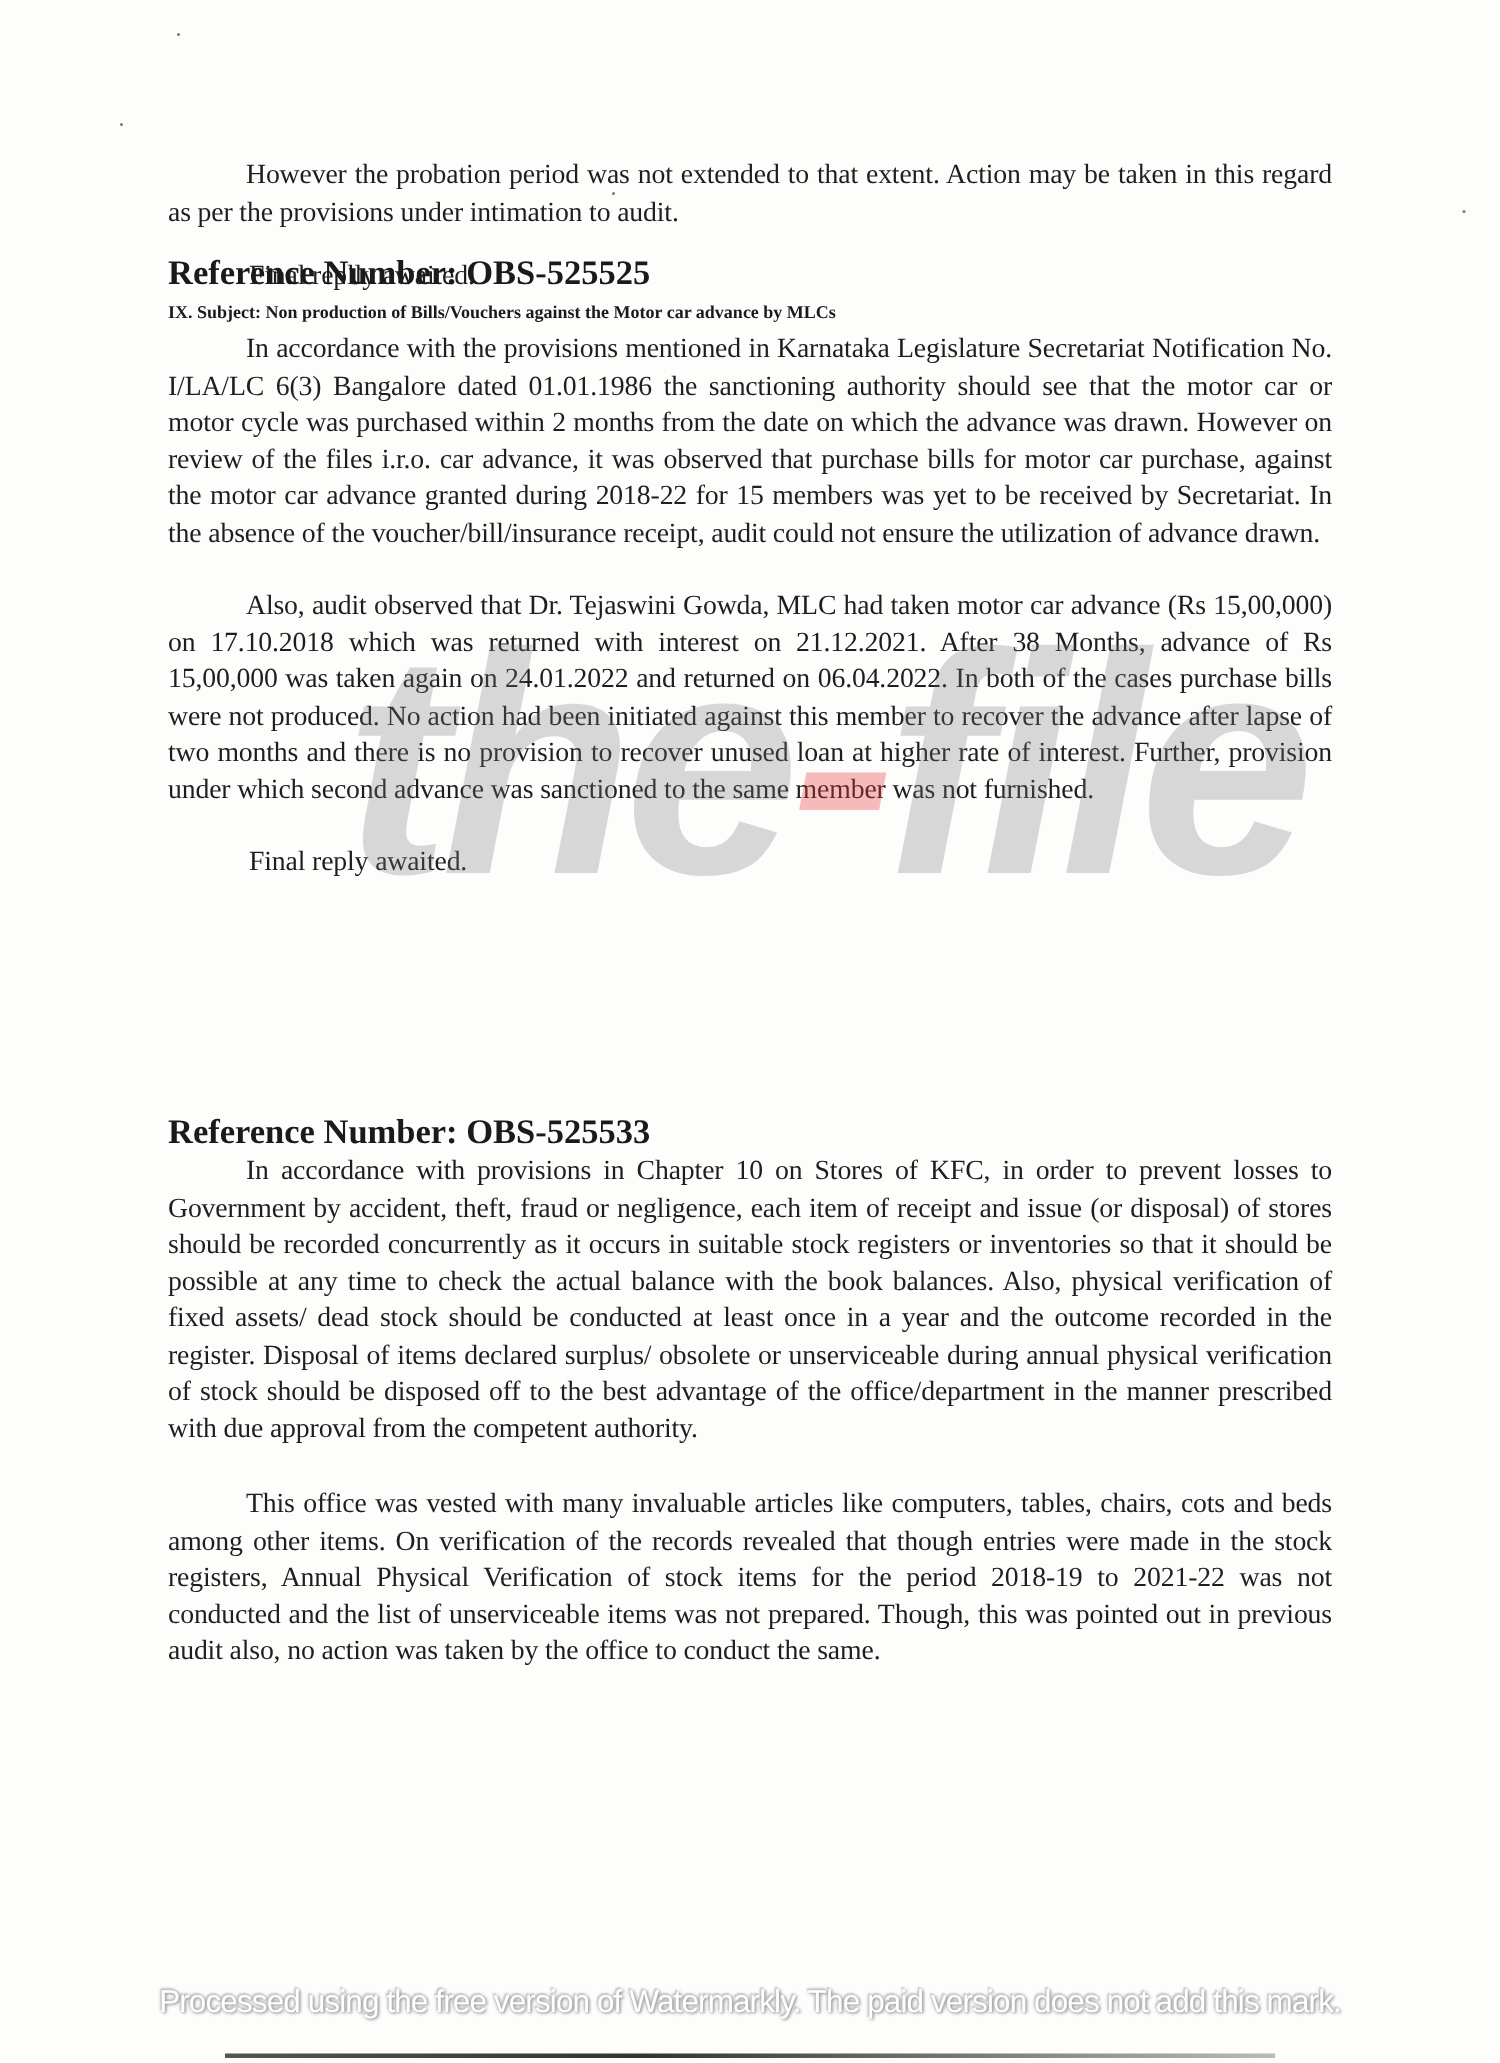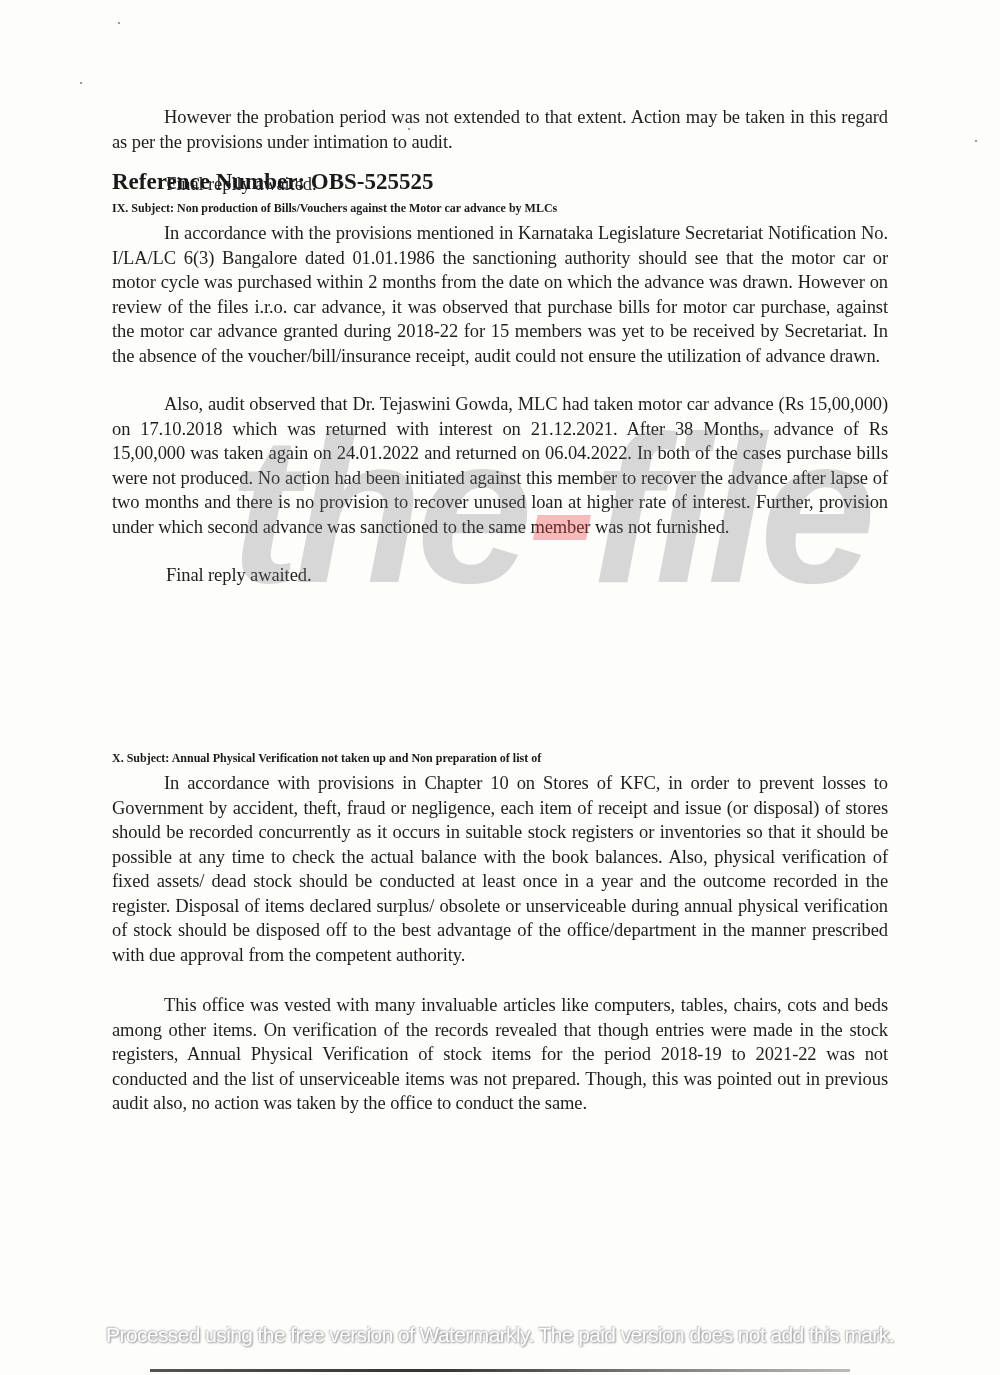--- a/index.html
+++ b/index.html
@@ -73,22 +73,22 @@
       <span>IX. Subject: Non production of Bills/Vouchers against the Motor car advance by MLCs</span>
     </div>
     <div class="text">
       <p class="indent">In accordance with the provisions mentioned in Karnataka Legislature Secretariat Notification No. I/LA/LC 6(3) Bangalore dated 01.01.1986 the sanctioning authority should see that the motor car or motor cycle was purchased within 2 months from the date on which the advance was drawn. However on review of the files i.r.o. car advance, it was observed that purchase bills for motor car purchase, against the motor car advance granted during 2018-22 for 15 members was yet to be received by Secretariat. In the absence of the voucher/bill/insurance receipt, audit could not ensure the utilization of advance drawn.</p>
       <p class="indent" style="margin-top:24px;">Also, audit observed that Dr. Tejaswini Gowda, MLC had taken motor car advance (Rs 15,00,000) on 17.10.2018 which was returned with interest on 21.12.2021. After 38 Months, advance of Rs 15,00,000 was taken again on 24.01.2022 and returned on 06.04.2022. In both of the cases purchase bills were not produced. No action had been initiated against this member to recover the advance after lapse of two months and there is no provision to recover unused loan at higher rate of interest. Further, provision under which second advance was sanctioned to the same member was not furnished.</p>
       <p class="final" style="margin-top:24px;">Final reply awaited.</p>
     </div>
   </div>
 
   <div class="block" style="top:743px;">
+    <div class="ref">Reference Number: OBS-525533</div>
     <div class="subject" style="margin-top:2px;">
-      <span>X. Subject: Annual Physical Verification not taken up and Non preparation of list of</span>
     </div>
     <div class="text">
       <p class="indent">In accordance with provisions in Chapter 10 on Stores of KFC, in order to prevent losses to Government by accident, theft, fraud or negligence, each item of receipt and issue (or disposal) of stores should be recorded concurrently as it occurs in suitable stock registers or inventories so that it should be possible at any time to check the actual balance with the book balances. Also, physical verification of fixed assets/ dead stock should be conducted at least once in a year and the outcome recorded in the register. Disposal of items declared surplus/ obsolete or unserviceable during annual physical verification of stock should be disposed off to the best advantage of the office/department in the manner prescribed with due approval from the competent authority.</p>
       <p class="indent" style="margin-top:26px;">This office was vested with many invaluable articles like computers, tables, chairs, cots and beds among other items. On verification of the records revealed that though entries were made in the stock registers, Annual Physical Verification of stock items for the period 2018-19 to 2021-22 was not conducted and the list of unserviceable items was not prepared. Though, this was pointed out in previous audit also, no action was taken by the office to conduct the same.</p>
     </div>
   </div>
 
   <div class="wm-logo">
     <span>the</span><span class="dash">-</span><span>file</span>
   </div>

